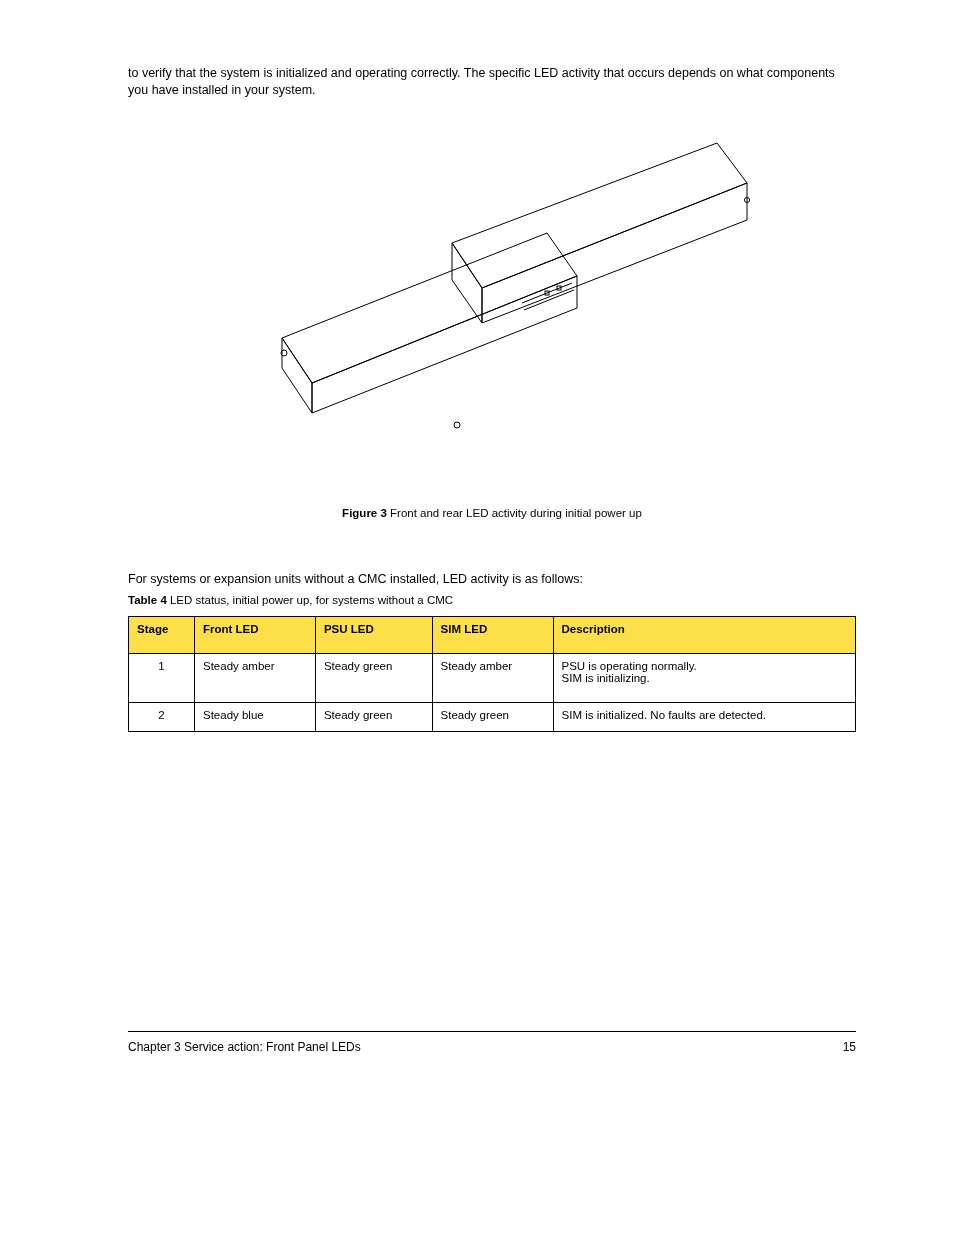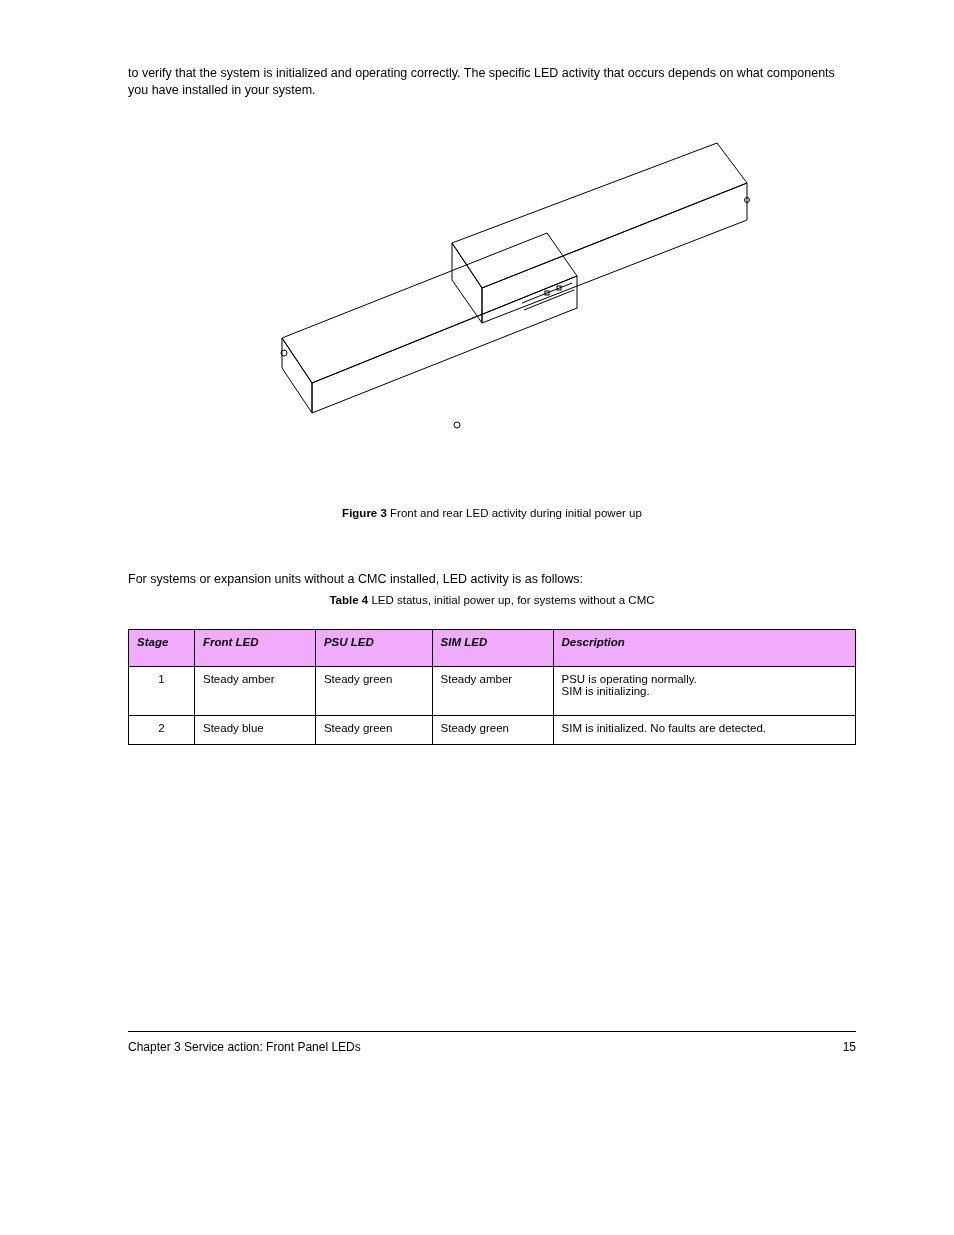--- a/index.html
+++ b/index.html
@@ -42,39 +42,37 @@
     font-weight: bold;
     text-align: right;
   }
   .table-intro {
     font-size: 12.5px;
     margin-top: 53px;
     margin-bottom: 8px;
   }
   .table-caption {
     font-size: 11.5px;
-    text-align: center;
-    margin-bottom: 23px;
+    margin-bottom: 10px;
   }
   .table-caption b { font-weight: bold; }
   table.led {
     border-collapse: collapse;
     width: 100%;
     font-size: 11.5px;
   }
   table.led th, table.led td {
     border: 1px solid #000;
     padding: 6px 8px 18px 8px;
     text-align: left;
     vertical-align: top;
   }
   table.led th {
-    background: #f0abfc;
+    background: #fde047;
     font-weight: bold;
-    font-style: italic;
   }
   table.led td.center {
     text-align: center;
   }
   table.led td.tight { padding-bottom: 10px; }
 
   .footer {
     position: absolute;
     bottom: 46px;
     left: 128px;

